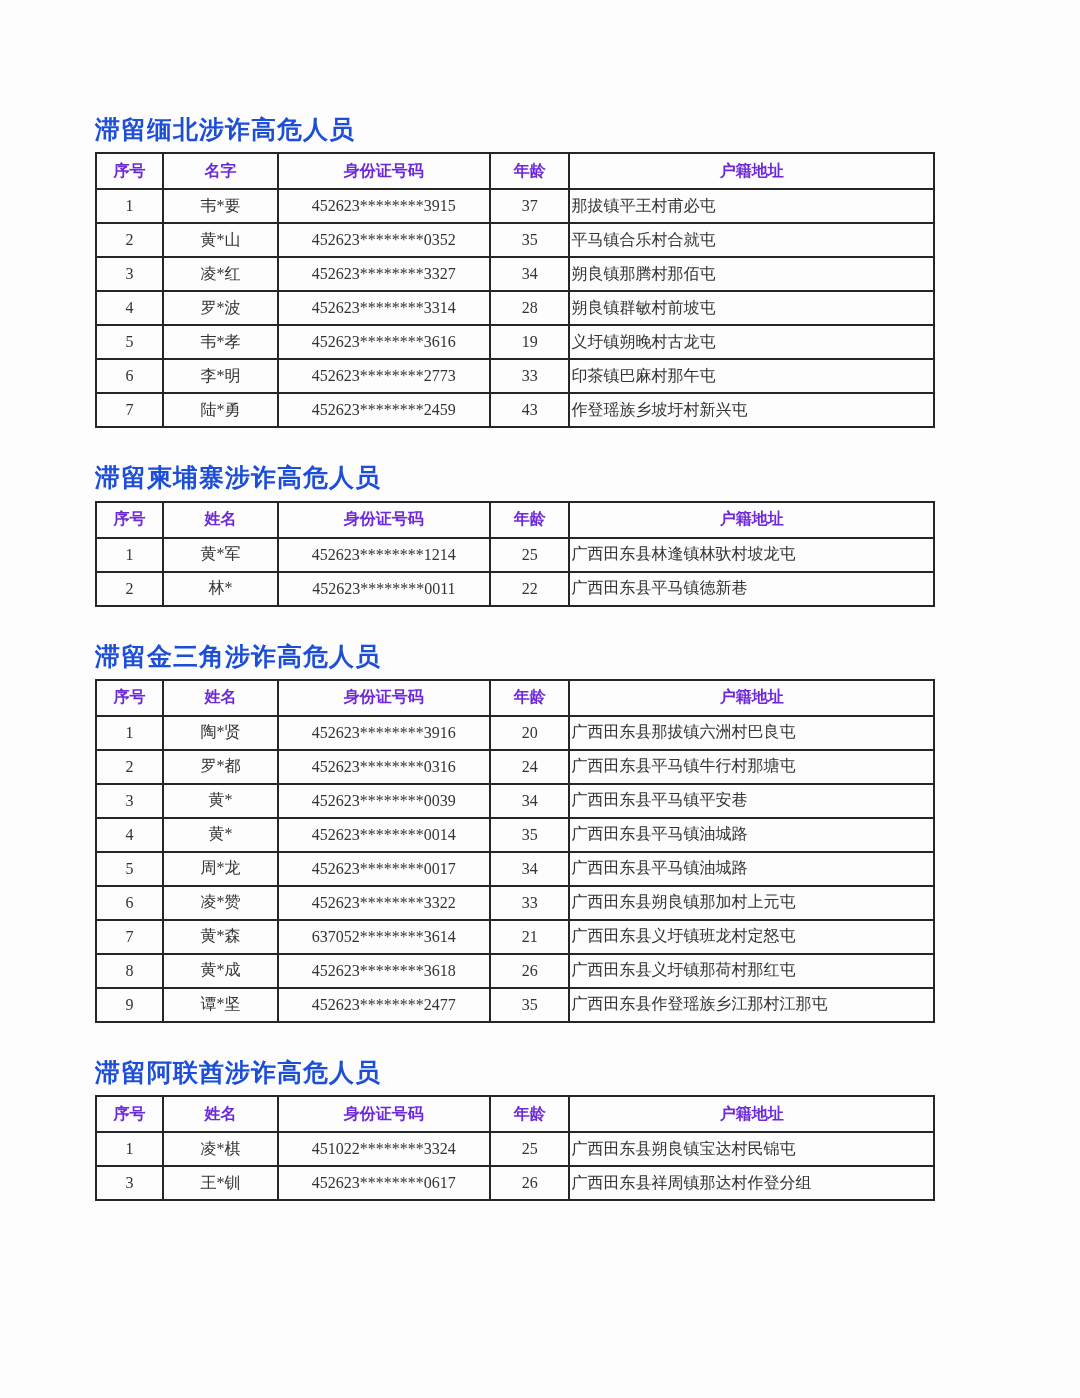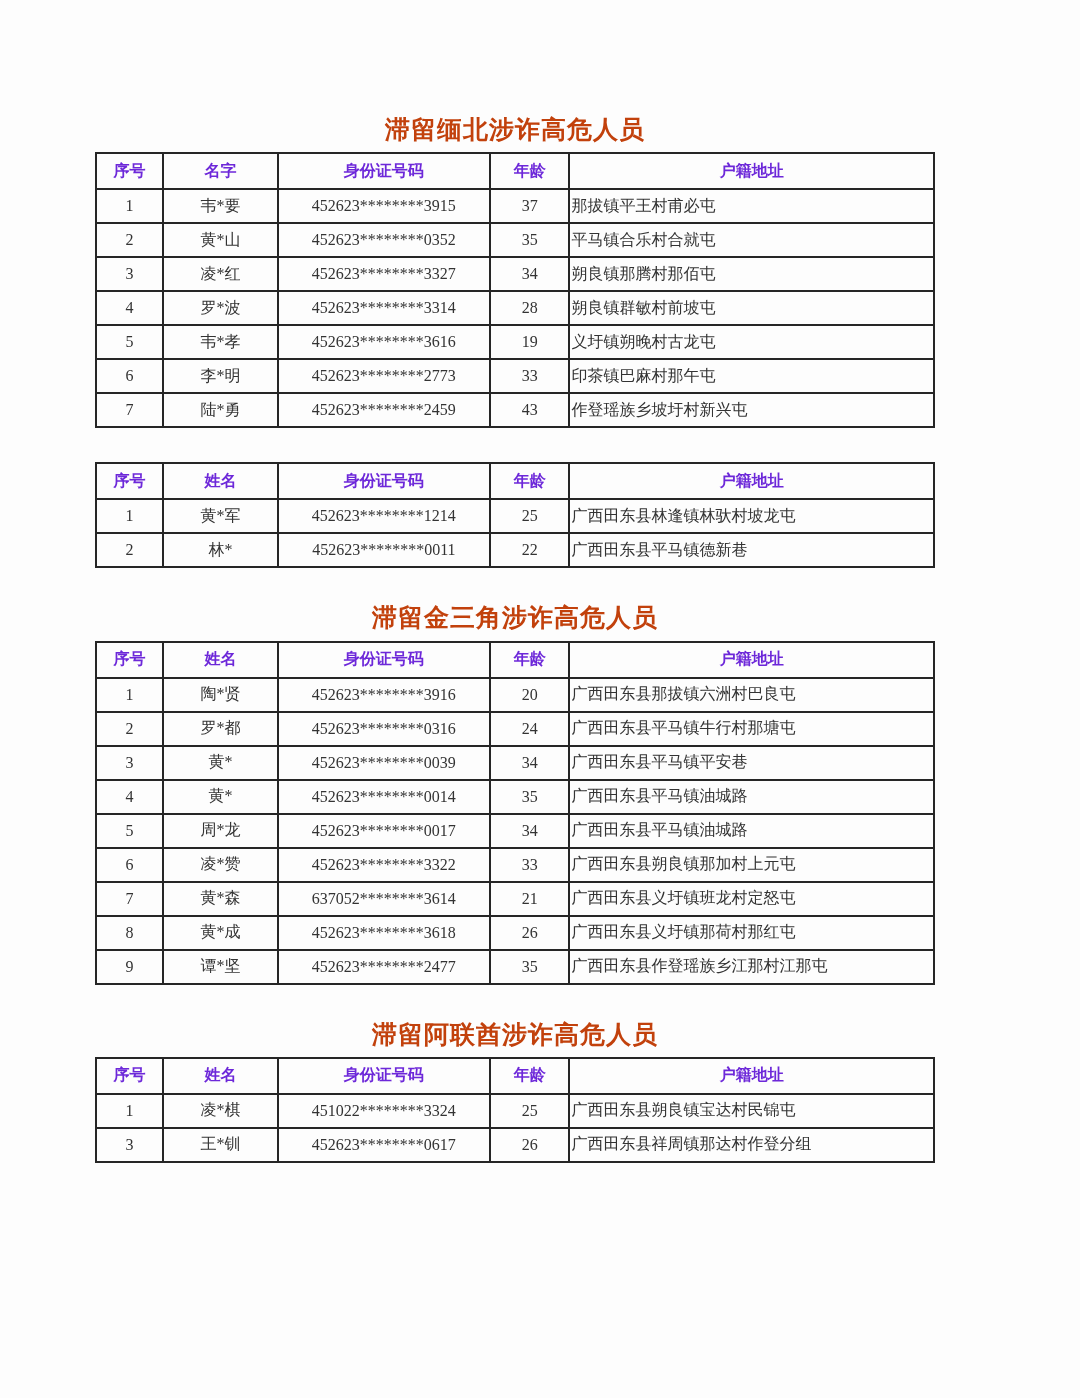--- a/index.html
+++ b/index.html
@@ -23,25 +23,24 @@
     padding-top: 114px;
     box-sizing: border-box;
   }
   .section {
     margin: 0;
   }
   .section + .section {
     margin-top: 34px;
   }
   .section-title {
-    text-align: center;
     font-size: 25px;
     font-weight: 700;
     letter-spacing: 1px;
-    color: #c2410c;
+    color: #1d4ed8;
     margin: 0 0 7px 0;
     line-height: 1.25;
   }
   table.roster {
     width: 100%;
     border-collapse: collapse;
     table-layout: fixed;
   }
   table.roster th,
   table.roster td {
@@ -145,20 +144,21 @@
               <td>陆*勇</td>
               <td>452623********2459</td>
               <td>43</td>
               <td class="address">作登瑶族乡坡圩村新兴屯</td>
             </tr>
           </tbody>
     </table>
   </div>
 
   <div class="section">
+    <h2 class="section-title">滞留柬埔寨涉诈高危人员</h2>
     <table class="roster">
       <colgroup>
         <col class="c-index">
         <col class="c-name">
         <col class="c-idnum">
         <col class="c-age">
         <col class="c-address">
       </colgroup>
       <thead>
         <tr>

